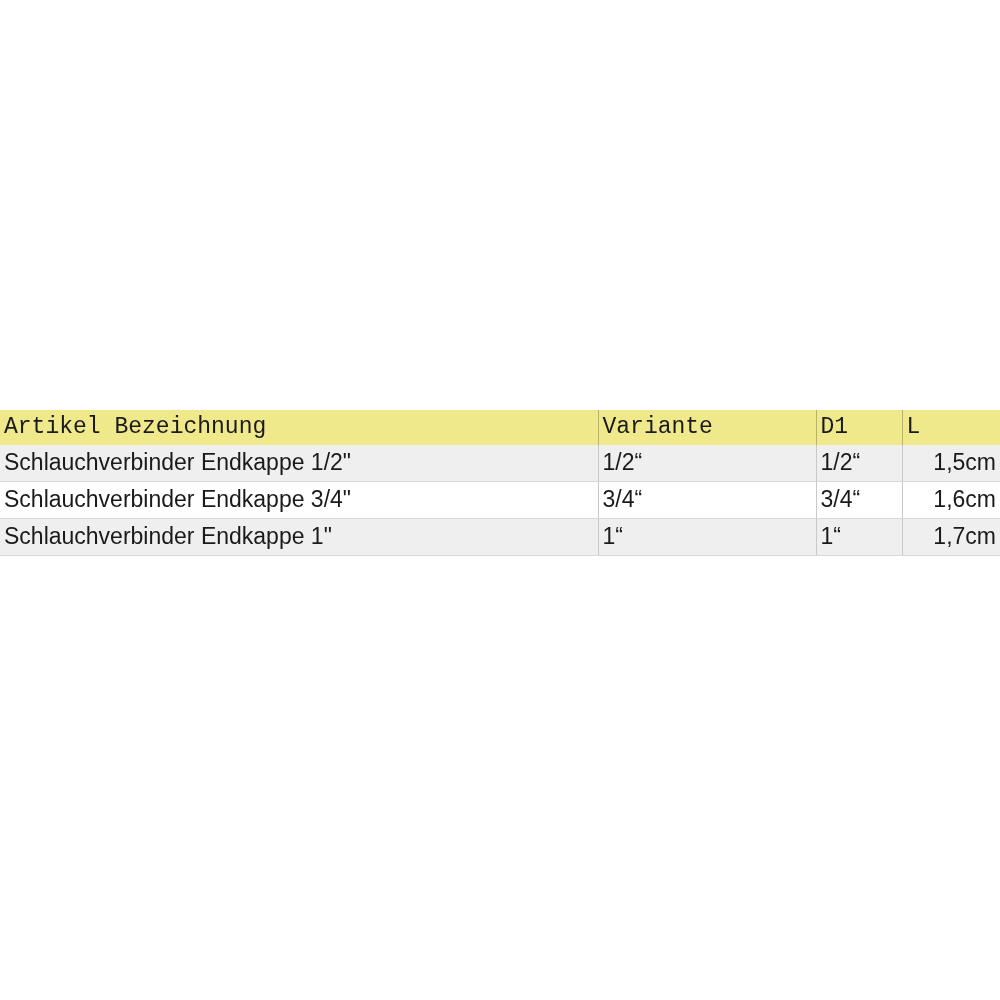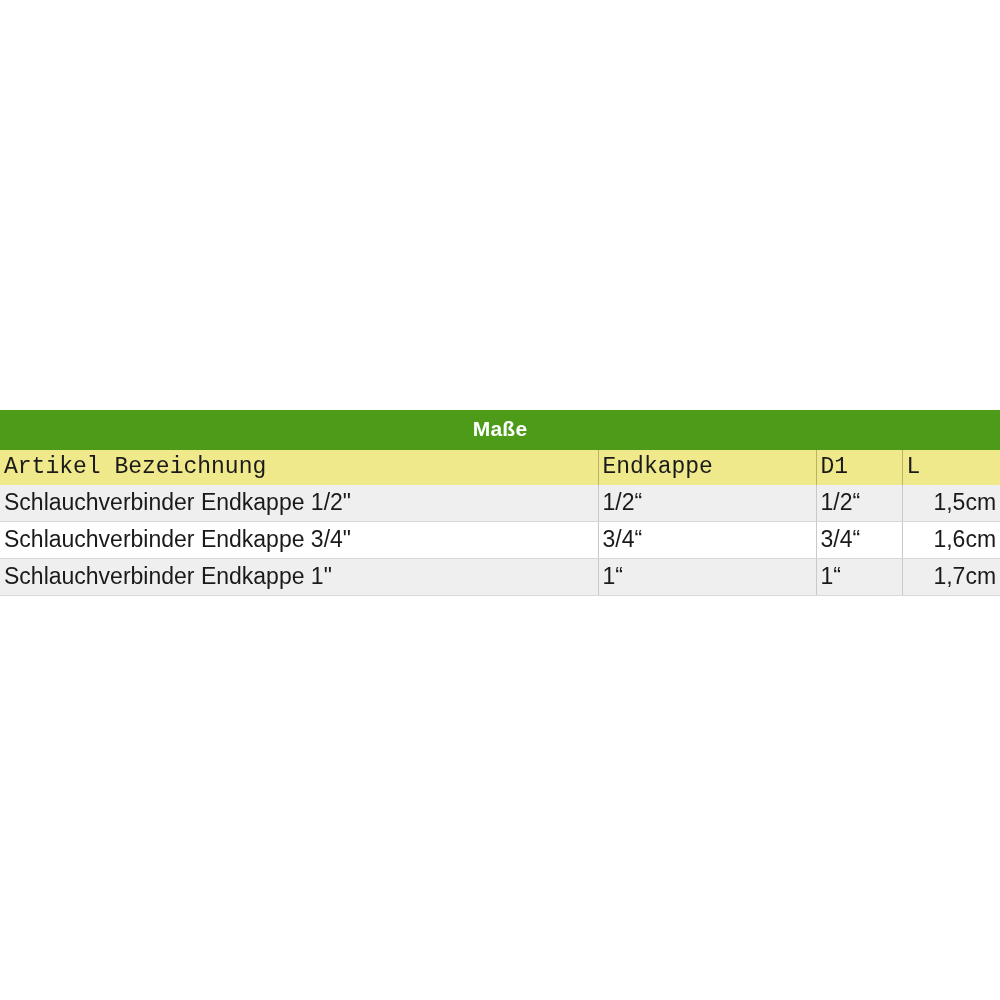--- a/index.html
+++ b/index.html
@@ -90,26 +90,23 @@
 
   <div class="spec-table-wrap">
     <table class="spec-table">
       <colgroup>
         <col class="col-name">
         <col class="col-var">
         <col class="col-d1">
         <col class="col-l">
       </colgroup>
       <tbody>
-        <tr class="title-row">
-          <td colspan="4">Maße</td>
-        </tr>
         <tr class="header-row">
           <td>Artikel Bezeichnung</td>
-          <td>Endkappe</td>
+          <td>Variante</td>
           <td>D1</td>
           <td>L</td>
         </tr>
         <tr class="data-row odd">
           <td>Schlauchverbinder Endkappe 1/2"</td>
           <td>1/2“</td>
           <td>1/2“</td>
           <td>1,5cm</td>
         </tr>
         <tr class="data-row even">

